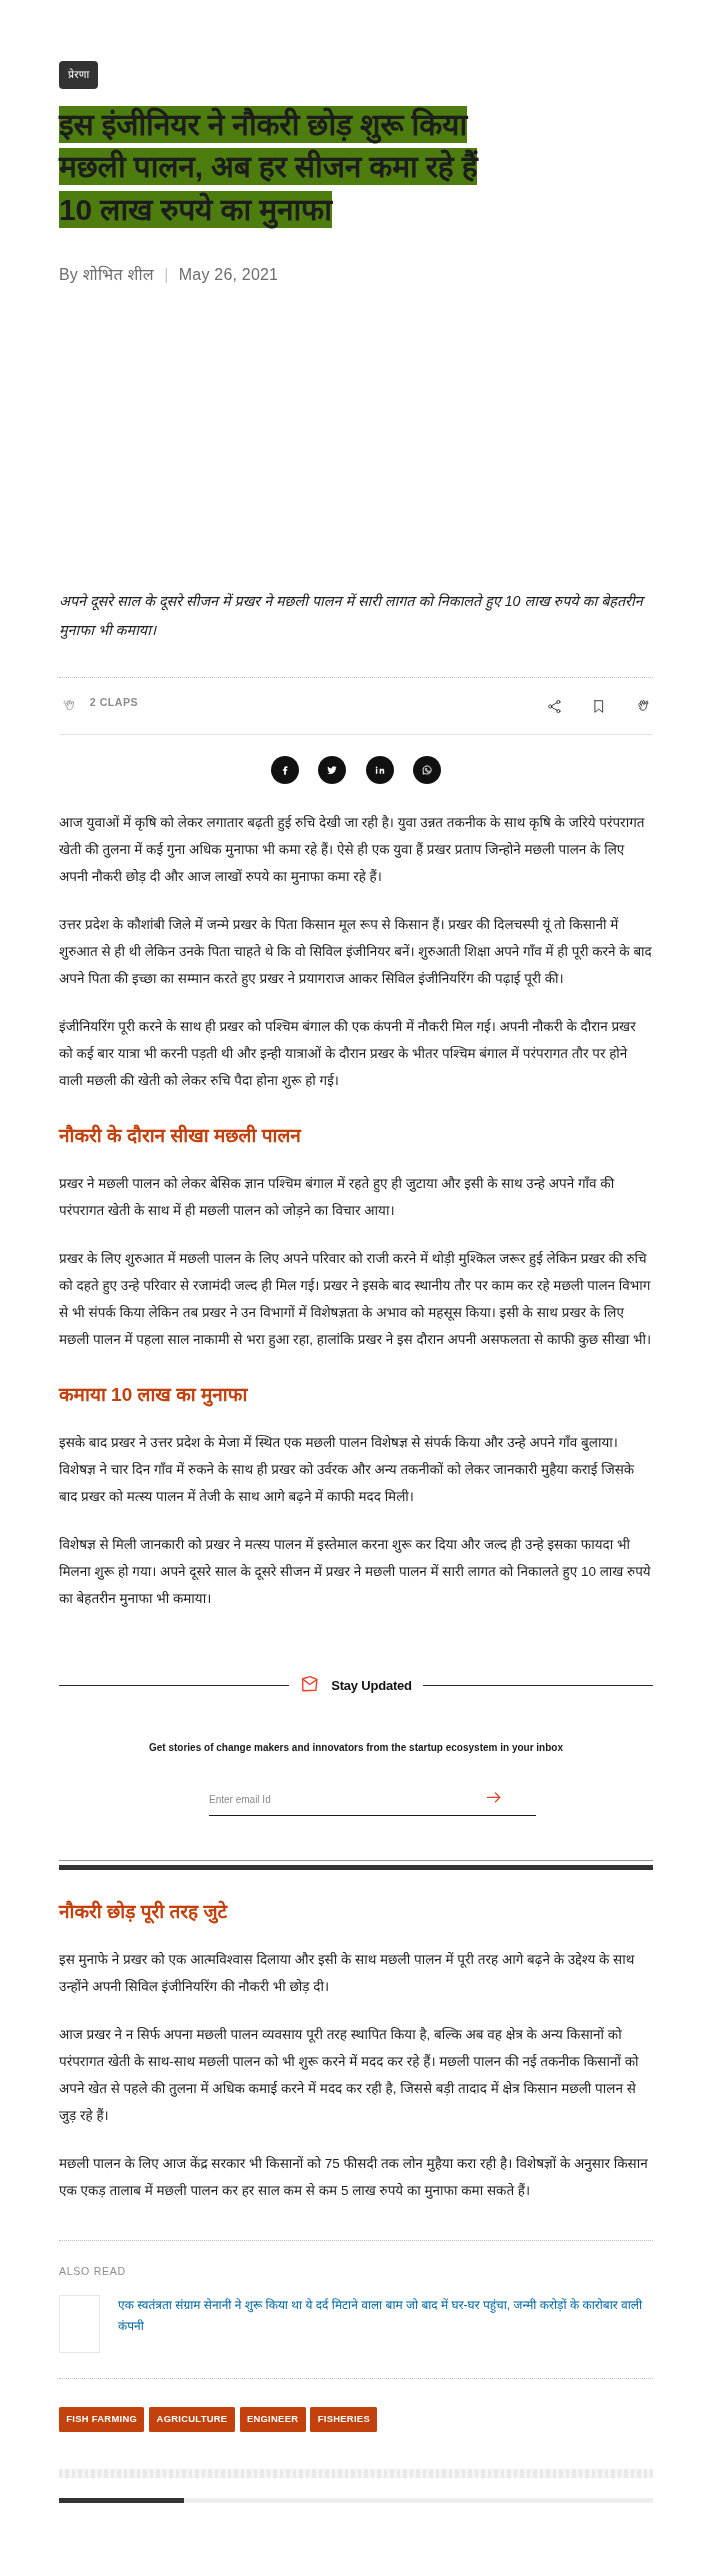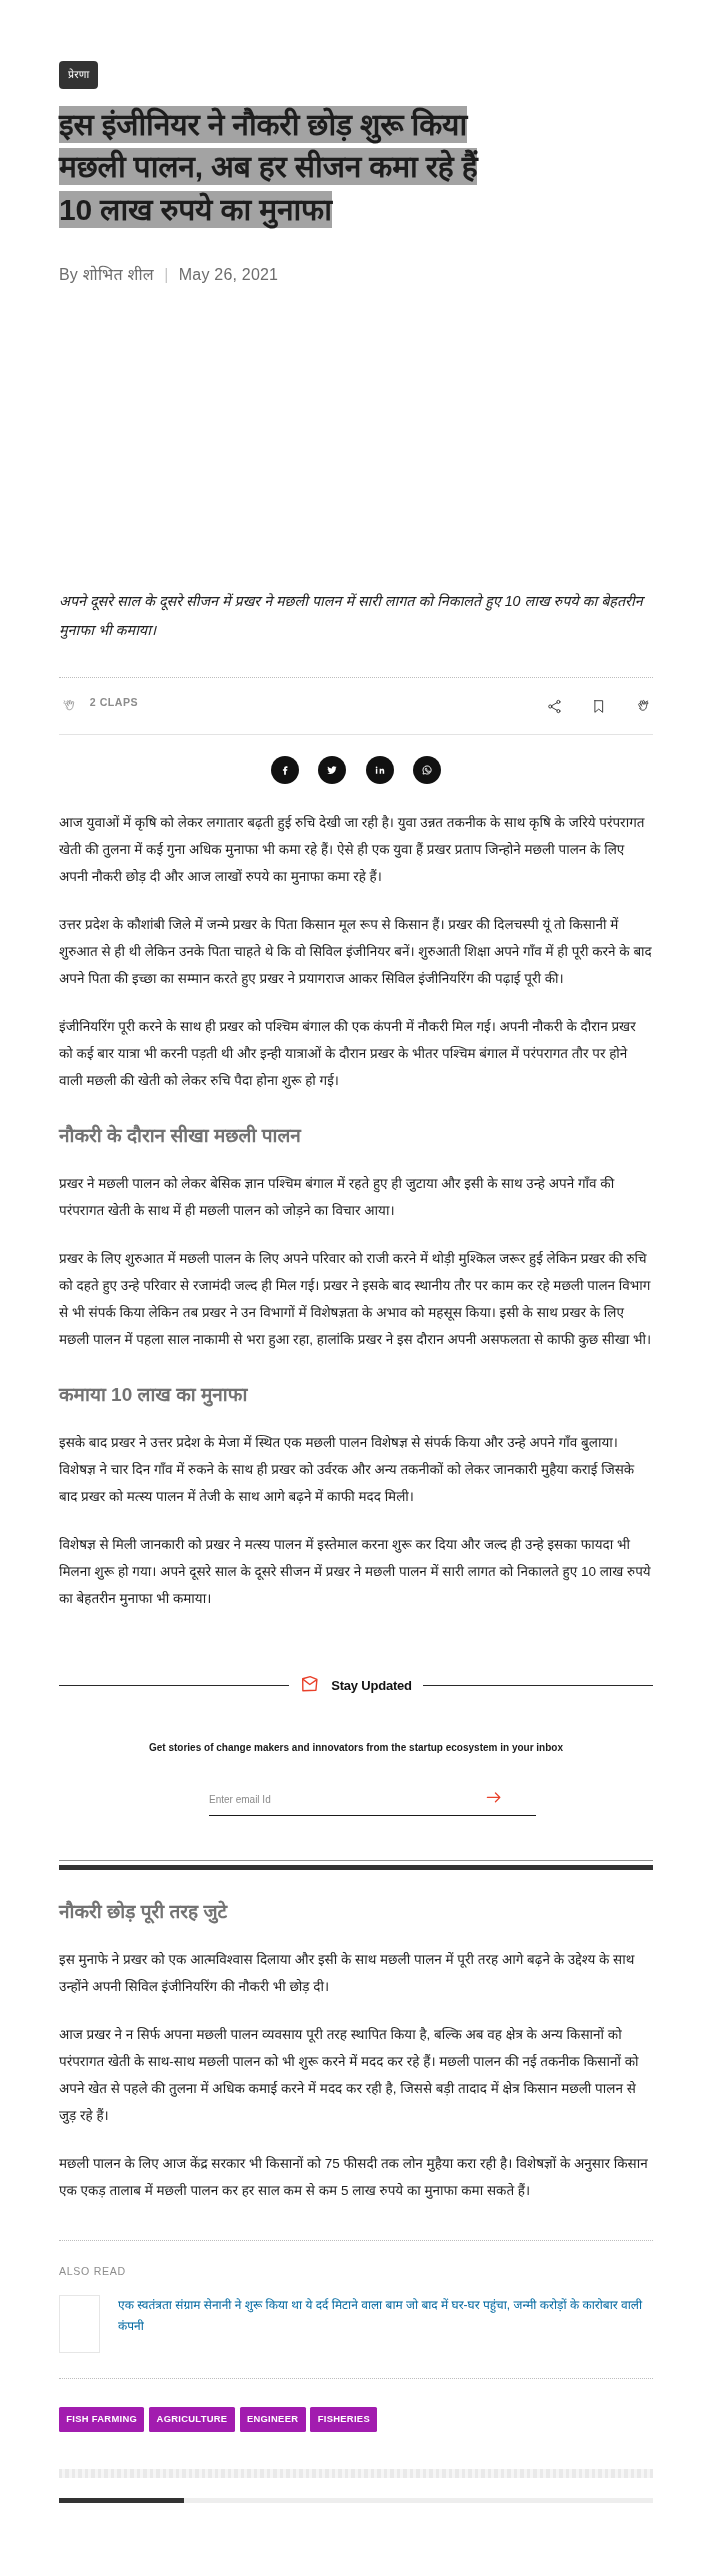--- a/index.html
+++ b/index.html
@@ -28,21 +28,21 @@
   }
   h1.headline {
     margin:14.7px 0 0 0;
     font-size:30px;
     line-height:1.42;
     font-weight:700;
     color:#1d1d1d;
     letter-spacing:-0.2px;
   }
   h1.headline span.hl {
-    background:#a3a3a3;
+    background:#4d7c0f;
     box-decoration-break:clone;
     -webkit-box-decoration-break:clone;
     padding:1.6px 0 2.4px 0;
   }
   .byline {
     margin-top:32px;
     font-size:16px;
     color:#6d6d6d;
     letter-spacing:0.2px;
   }
@@ -86,21 +86,21 @@
   p.body {
     font-size:13.5px;
     line-height:2.0;
     color:#1f1f1f;
     margin:0 0 21px 0;
     text-align:left;
   }
   h2.sub {
     font-size:19px;
     font-weight:700;
-    color:#737373;
+    color:#c2410c;
     margin:28px 0 19.6px 0;
     line-height:1.5;
   }
 
   
   .newsletter { padding:42px 0 0; }
   .nl-head { display:flex; align-items:center; justify-content:center; gap:11.4px; }
   .nl-line { flex:1 1 auto; height:0.8px; background:#2a2a2a; }
   .nl-title { font-size:13px; font-weight:700; color:#131313; letter-spacing:-0.2px; white-space:nowrap; }
   .nl-sub {
@@ -136,21 +136,21 @@
 
   
   .also-label { font-size:10.6px; color:#8d8d8d; letter-spacing:0.7px; margin:24.5px 0 18px; }
   .also-item { display:flex; gap:18px; align-items:flex-start; }
   .also-thumb { width:39px; height:56px; border:0.8px solid #e6e6e6; background:#fff; flex:0 0 auto; }
   .also-title { font-size:12px; line-height:1.75; color:#0369a1; }
 
   
   .tag-row { display:flex; gap:4.9px; flex-wrap:wrap; padding:28px 0 18px; }
   .tag-chip {
-    background:#a21caf; color:#ffffff;
+    background:#c2410c; color:#ffffff;
     font-size:9.4px; font-weight:700; letter-spacing:0.3px;
     padding:6.5px 7.3px 7.3px; border-radius:1.6px;
   }
 
   
   .footer-bar {
     border-top:0.8px solid #ececec;
     border-bottom:0.8px solid #ececec;
     height:51px;
     display:flex; align-items:center;

